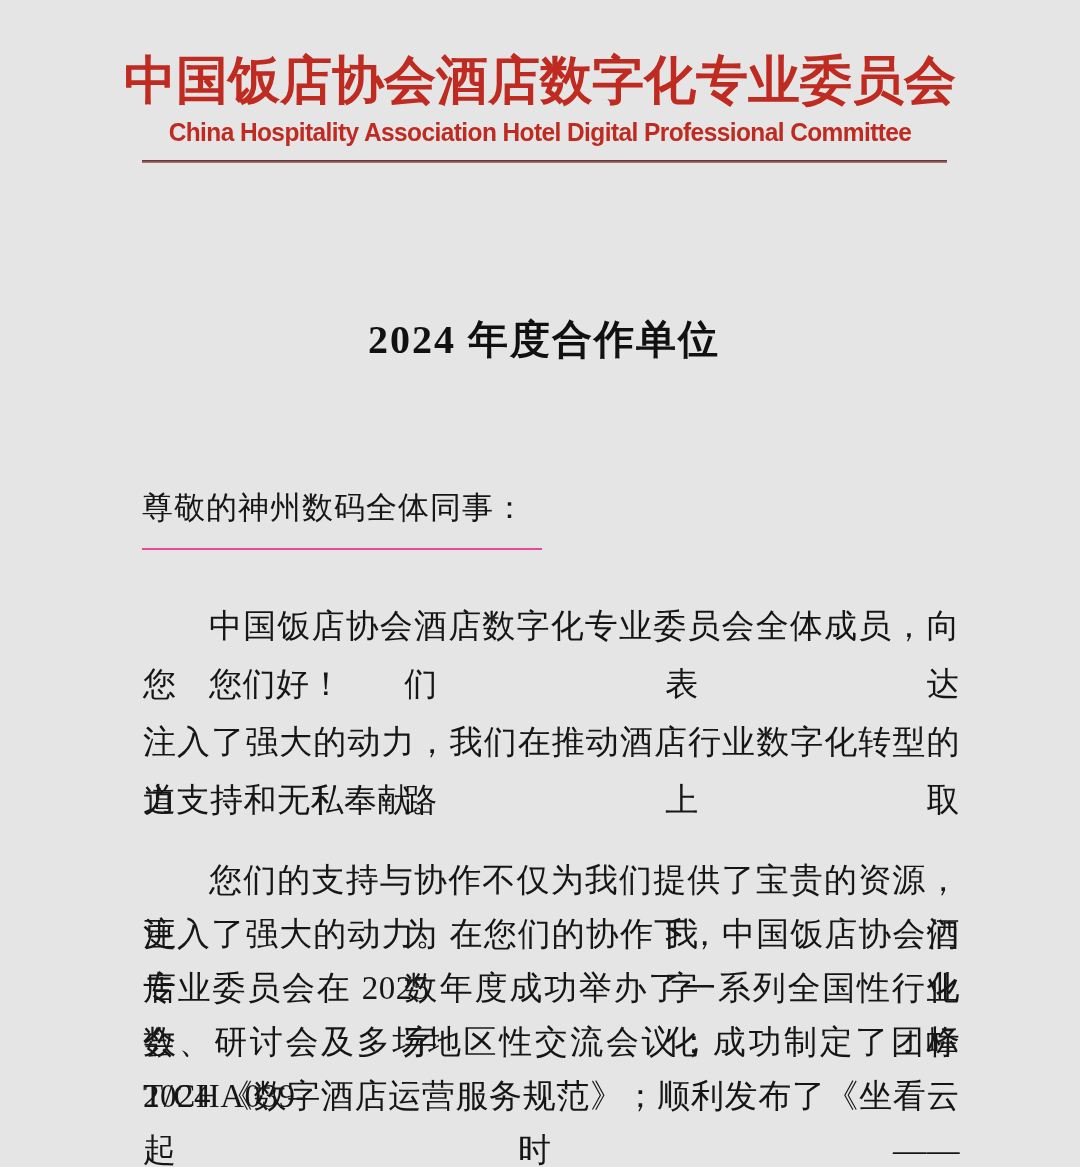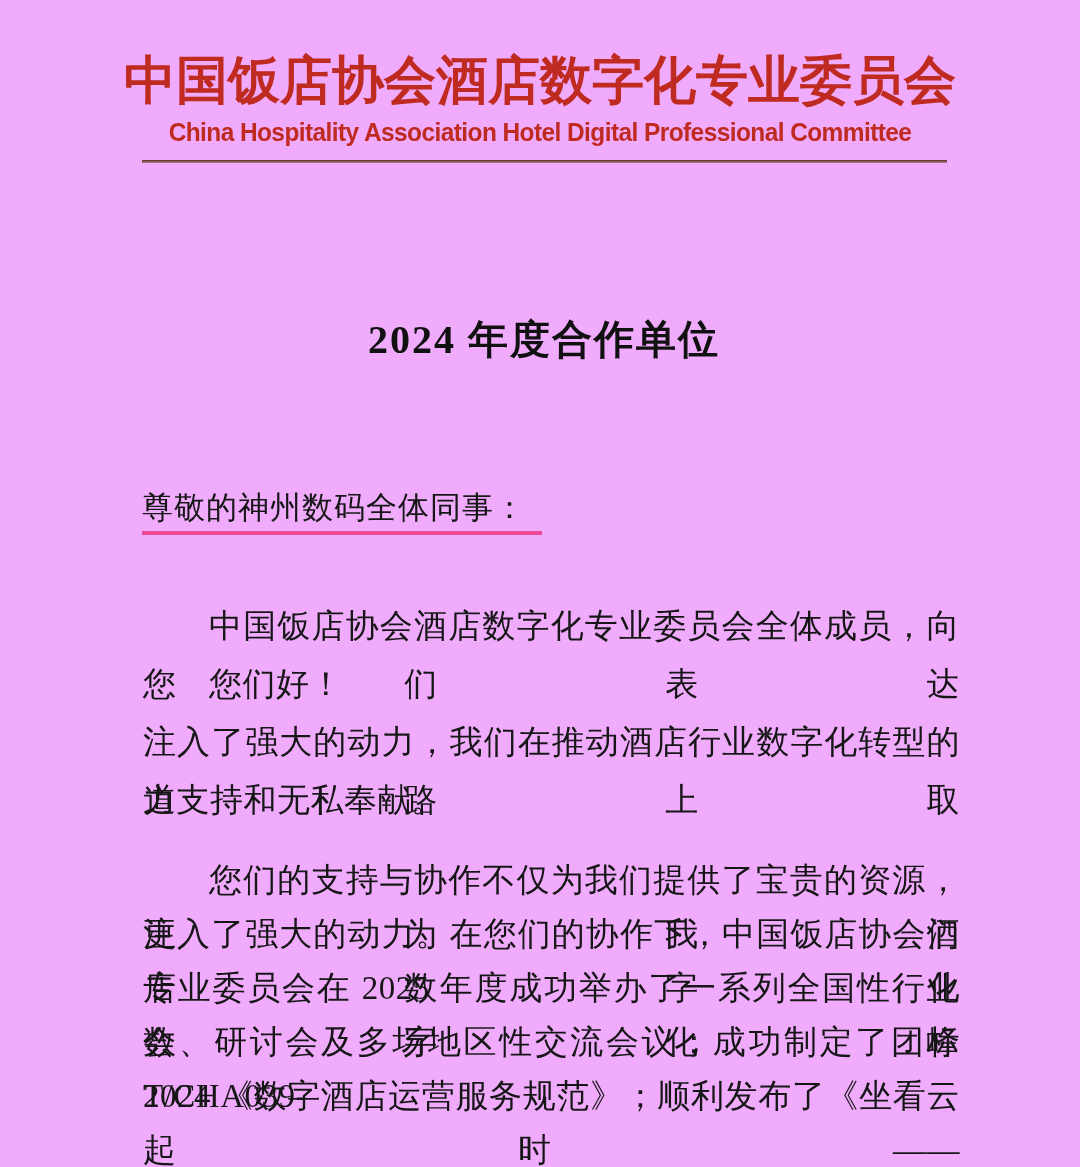--- a/index.html
+++ b/index.html
@@ -4,21 +4,21 @@
 <style>
   html, body {
     margin: 0;
     padding: 0;
     background: #ffffff;
   }
   .page {
     position: relative;
     width: 1080px;
     height: 1167px;
-    background: #f0abfc;
+    background: #e5e5e5;
     overflow: hidden;
     font-family: "Liberation Serif", "DejaVu Serif", serif;
     color: #1d1d1d;
   }
 
   
   .letterhead {
     position: absolute;
     top: 48px;
     left: 0;
@@ -75,23 +75,23 @@
   .salutation {
     position: absolute;
     top: 488px;
     left: 142px;
     font-size: 31px;
     line-height: 40px;
     color: #161616;
   }
   .salutation .underlined {
     display: inline-block;
-    border-bottom: 4px solid #ec4899;
+    border-bottom: 2px solid #ec4899;
     padding-right: 16px;
-    padding-bottom: 3px;
+    padding-bottom: 20px;
     letter-spacing: 1px;
     white-space: nowrap;
   }
 
   
   .body-text {
     position: absolute;
     top: 597px;
     left: 143px;
     width: 817px;

